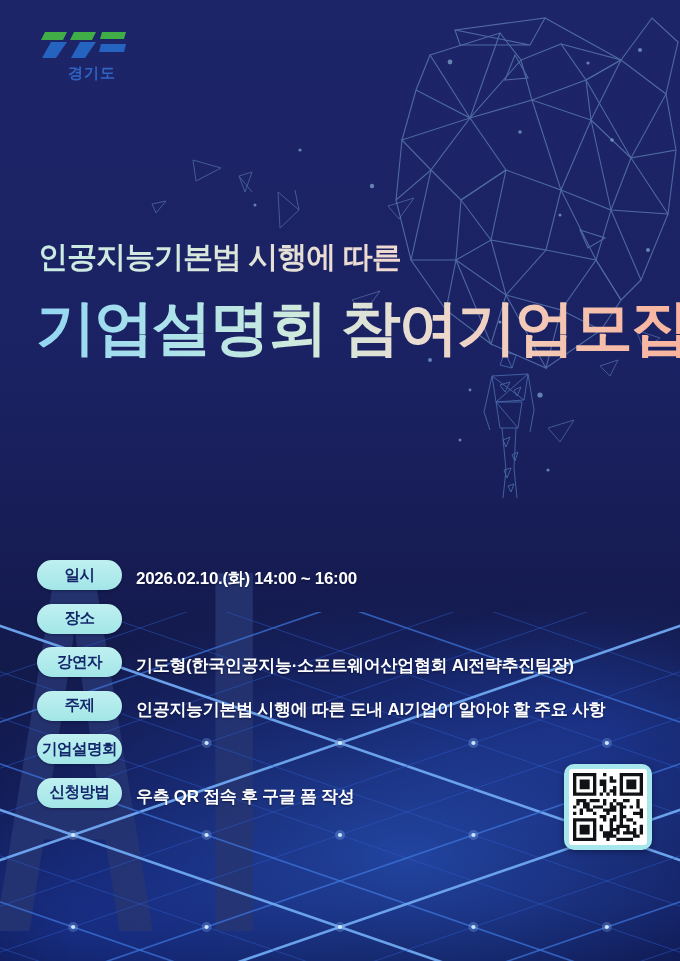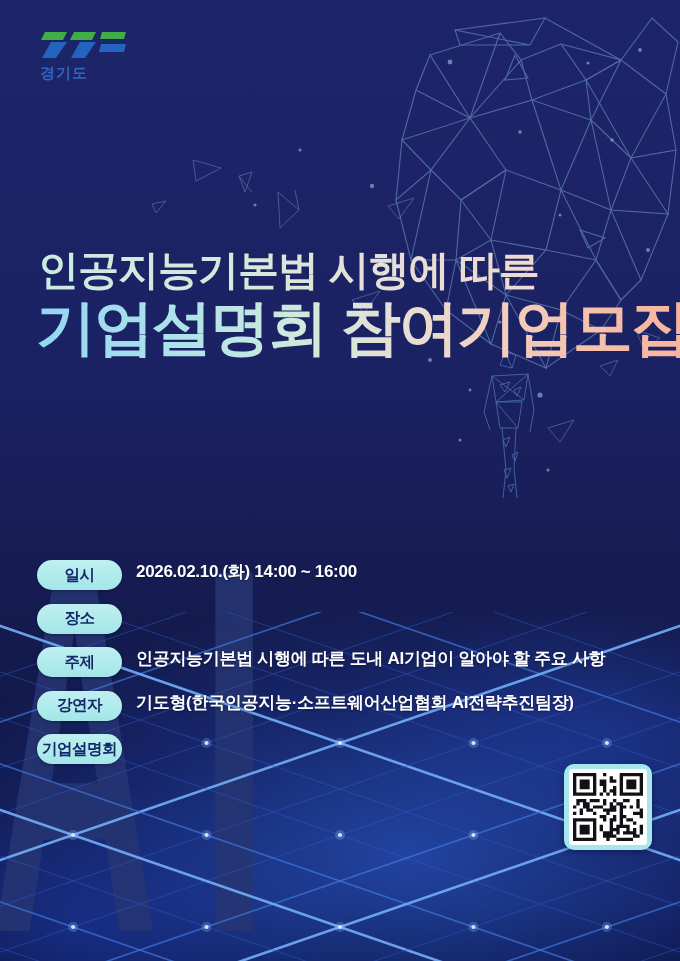--- a/index.html
+++ b/index.html
@@ -19,32 +19,32 @@
   .watermark{position:absolute;top:0;left:0;width:100%;height:100%;overflow:hidden;pointer-events:none;}
   .watermark span{
     position:absolute;top:548px;font-size:520px;line-height:.78;font-weight:bold;
     color:#263572;opacity:.85;transform-origin:left top;
   }
   .wm-a{left:-10px;transform:scaleX(.45);}
   .wm-i{left:198px;transform:scaleX(.5);}
   #decor{position:absolute;top:0;left:0;pointer-events:none;}
   
   .logo{position:absolute;left:40px;top:31px;width:90px;}
-  .logo-text{position:absolute;left:0;top:33px;width:76px;text-align:left;
+  .logo-text{position:absolute;left:0;top:33px;width:76px;text-align:right;
     font-size:15px;font-weight:bold;color:#2f64c4;letter-spacing:1px;}
   
   .title-line{position:absolute;white-space:nowrap;font-weight:800;
     -webkit-background-clip:text;background-clip:text;color:transparent;}
-  .title-1{left:38px;top:243px;font-size:41px;letter-spacing:-1px;
+  .title-1{left:38px;top:237px;font-size:30px;letter-spacing:-1px;
     background-image:linear-gradient(90deg,#c9ebe4 0%,#d6e9dd 40%,#e8ded5 75%,#f0d9d0 100%);}
   .title-2{left:36px;top:288px;font-size:60px;letter-spacing:-2px;
     background-image:linear-gradient(90deg,#93d6f3 0%,#aee3e9 22%,#cfeadd 40%,#e9ddd2 58%,#f3c9b6 76%,#f9b29c 100%);}
   
   .info{position:absolute;left:37px;top:560px;width:616px;}
-  .row{display:flex;align-items:flex-start;height:30px;margin-bottom:13.5px;}
+  .row{display:flex;align-items:flex-end;height:30px;margin-bottom:13.5px;}
   .pill{flex:0 0 85px;height:30px;border-radius:16px;
     background:linear-gradient(180deg,#bff0f0 0%,#a3e6e8 100%);
     display:flex;align-items:center;justify-content:center;
     color:#14276b;font-weight:bold;font-size:15.5px;letter-spacing:-.5px;
     box-shadow:0 1px 3px rgba(0,0,25,.35);}
   .value{margin-left:14px;color:#ffffff;font-size:17px;font-weight:700;
     letter-spacing:-.3px;white-space:nowrap;text-shadow:0 1px 2px rgba(0,0,25,.45);}
   
   .qr{position:absolute;left:564px;top:764px;width:88px;height:86px;border-radius:10px;
     background:#a5e7ec;box-shadow:0 2px 6px rgba(0,0,25,.4);}
@@ -212,29 +212,33 @@
 
   <div class="info">
     <div class="row">
       <div class="pill">일시</div>
       <div class="value">2026.02.10.(화) 14:00 ~ 16:00</div>
     </div>
     <div class="row">
       <div class="pill">장소</div>
     </div>
     <div class="row">
+      <div class="pill">강연자</div>
+      <div class="value">기도형(한국인공지능·소프트웨어산업협회 AI전략추진팀장)</div>
+    </div>
+    <div class="row">
       <div class="pill">주제</div>
       <div class="value">인공지능기본법 시행에 따른 도내 AI기업이 알아야 할 주요 사항</div>
     </div>
     <div class="row">
-      <div class="pill">강연자</div>
-      <div class="value">기도형(한국인공지능·소프트웨어산업협회 AI전략추진팀장)</div>
-    </div>
-    <div class="row">
       <div class="pill">기업설명회</div>
+    </div>
+    <div class="row">
+      <div class="pill">신청방법</div>
+      <div class="value">우측 QR 접속 후 구글 폼 작성</div>
     </div>
   </div>
 
   <div class="qr">
     <div class="qr-inner">
       <svg width="70" height="68" viewBox="0 0 71.4 71.4" preserveAspectRatio="none">
         <path id="qr-modules" fill="#101216" d="M0.0,0.0h23.8v3.4h-23.8zM0.0,20.4h23.8v3.4h-23.8zM0.0,3.4h3.4v17.0h-3.4zM20.4,3.4h3.4v17.0h-3.4zM6.8,6.8h10.2v10.2h-10.2zM47.6,0.0h23.8v3.4h-23.8zM47.6,20.4h23.8v3.4h-23.8zM47.6,3.4h3.4v17.0h-3.4zM68.0,3.4h3.4v17.0h-3.4zM54.4,6.8h10.2v10.2h-10.2zM0.0,47.6h23.8v3.4h-23.8zM0.0,68.0h23.8v3.4h-23.8zM0.0,51.0h3.4v17.0h-3.4zM20.4,51.0h3.4v17.0h-3.4zM6.8,54.4h10.2v10.2h-10.2zM30.6,0.0h3.4v3.4h-3.4zM37.4,3.4h3.4v3.4h-3.4zM27.2,6.8h3.4v3.4h-3.4zM30.6,6.8h3.4v3.4h-3.4zM37.4,6.8h3.4v3.4h-3.4zM40.8,6.8h3.4v3.4h-3.4zM27.2,10.2h3.4v3.4h-3.4zM30.6,10.2h3.4v3.4h-3.4zM30.6,13.6h3.4v3.4h-3.4zM40.8,13.6h3.4v3.4h-3.4zM30.6,17.0h3.4v3.4h-3.4zM37.4,17.0h3.4v3.4h-3.4zM40.8,17.0h3.4v3.4h-3.4zM27.2,20.4h3.4v3.4h-3.4zM34.0,20.4h3.4v3.4h-3.4zM40.8,20.4h3.4v3.4h-3.4zM3.4,27.2h3.4v3.4h-3.4zM6.8,27.2h3.4v3.4h-3.4zM10.2,27.2h3.4v3.4h-3.4zM17.0,27.2h3.4v3.4h-3.4zM20.4,27.2h3.4v3.4h-3.4zM23.8,27.2h3.4v3.4h-3.4zM30.6,27.2h3.4v3.4h-3.4zM40.8,27.2h3.4v3.4h-3.4zM51.0,27.2h3.4v3.4h-3.4zM54.4,27.2h3.4v3.4h-3.4zM64.6,27.2h3.4v3.4h-3.4zM3.4,30.6h3.4v3.4h-3.4zM10.2,30.6h3.4v3.4h-3.4zM13.6,30.6h3.4v3.4h-3.4zM30.6,30.6h3.4v3.4h-3.4zM37.4,30.6h3.4v3.4h-3.4zM44.2,30.6h3.4v3.4h-3.4zM47.6,30.6h3.4v3.4h-3.4zM64.6,30.6h3.4v3.4h-3.4zM0.0,34.0h3.4v3.4h-3.4zM10.2,34.0h3.4v3.4h-3.4zM13.6,34.0h3.4v3.4h-3.4zM20.4,34.0h3.4v3.4h-3.4zM23.8,34.0h3.4v3.4h-3.4zM27.2,34.0h3.4v3.4h-3.4zM37.4,34.0h3.4v3.4h-3.4zM40.8,34.0h3.4v3.4h-3.4zM47.6,34.0h3.4v3.4h-3.4zM51.0,34.0h3.4v3.4h-3.4zM57.8,34.0h3.4v3.4h-3.4zM64.6,34.0h3.4v3.4h-3.4zM6.8,37.4h3.4v3.4h-3.4zM13.6,37.4h3.4v3.4h-3.4zM17.0,37.4h3.4v3.4h-3.4zM30.6,37.4h3.4v3.4h-3.4zM34.0,37.4h3.4v3.4h-3.4zM37.4,37.4h3.4v3.4h-3.4zM40.8,37.4h3.4v3.4h-3.4zM47.6,37.4h3.4v3.4h-3.4zM68.0,37.4h3.4v3.4h-3.4zM0.0,40.8h3.4v3.4h-3.4zM6.8,40.8h3.4v3.4h-3.4zM20.4,40.8h3.4v3.4h-3.4zM34.0,40.8h3.4v3.4h-3.4zM47.6,40.8h3.4v3.4h-3.4zM61.2,40.8h3.4v3.4h-3.4zM64.6,40.8h3.4v3.4h-3.4zM68.0,40.8h3.4v3.4h-3.4zM27.2,44.2h3.4v3.4h-3.4zM30.6,44.2h3.4v3.4h-3.4zM40.8,44.2h3.4v3.4h-3.4zM47.6,44.2h3.4v3.4h-3.4zM51.0,44.2h3.4v3.4h-3.4zM68.0,44.2h3.4v3.4h-3.4zM30.6,47.6h3.4v3.4h-3.4zM37.4,47.6h3.4v3.4h-3.4zM40.8,47.6h3.4v3.4h-3.4zM47.6,47.6h3.4v3.4h-3.4zM54.4,47.6h3.4v3.4h-3.4zM57.8,47.6h3.4v3.4h-3.4zM37.4,51.0h3.4v3.4h-3.4zM47.6,51.0h3.4v3.4h-3.4zM61.2,51.0h3.4v3.4h-3.4zM27.2,54.4h3.4v3.4h-3.4zM37.4,54.4h3.4v3.4h-3.4zM44.2,54.4h3.4v3.4h-3.4zM47.6,54.4h3.4v3.4h-3.4zM51.0,54.4h3.4v3.4h-3.4zM54.4,54.4h3.4v3.4h-3.4zM68.0,54.4h3.4v3.4h-3.4zM27.2,57.8h3.4v3.4h-3.4zM37.4,57.8h3.4v3.4h-3.4zM40.8,57.8h3.4v3.4h-3.4zM44.2,57.8h3.4v3.4h-3.4zM54.4,57.8h3.4v3.4h-3.4zM61.2,57.8h3.4v3.4h-3.4zM68.0,57.8h3.4v3.4h-3.4zM30.6,61.2h3.4v3.4h-3.4zM34.0,61.2h3.4v3.4h-3.4zM37.4,61.2h3.4v3.4h-3.4zM44.2,61.2h3.4v3.4h-3.4zM51.0,61.2h3.4v3.4h-3.4zM54.4,61.2h3.4v3.4h-3.4zM57.8,61.2h3.4v3.4h-3.4zM61.2,61.2h3.4v3.4h-3.4zM68.0,61.2h3.4v3.4h-3.4zM30.6,64.6h3.4v3.4h-3.4zM34.0,64.6h3.4v3.4h-3.4zM37.4,64.6h3.4v3.4h-3.4zM40.8,64.6h3.4v3.4h-3.4zM61.2,64.6h3.4v3.4h-3.4zM64.6,64.6h3.4v3.4h-3.4zM34.0,68.0h3.4v3.4h-3.4zM44.2,68.0h3.4v3.4h-3.4zM47.6,68.0h3.4v3.4h-3.4zM51.0,68.0h3.4v3.4h-3.4zM54.4,68.0h3.4v3.4h-3.4zM57.8,68.0h3.4v3.4h-3.4z"></path>
       </svg>
     </div>
   </div>

